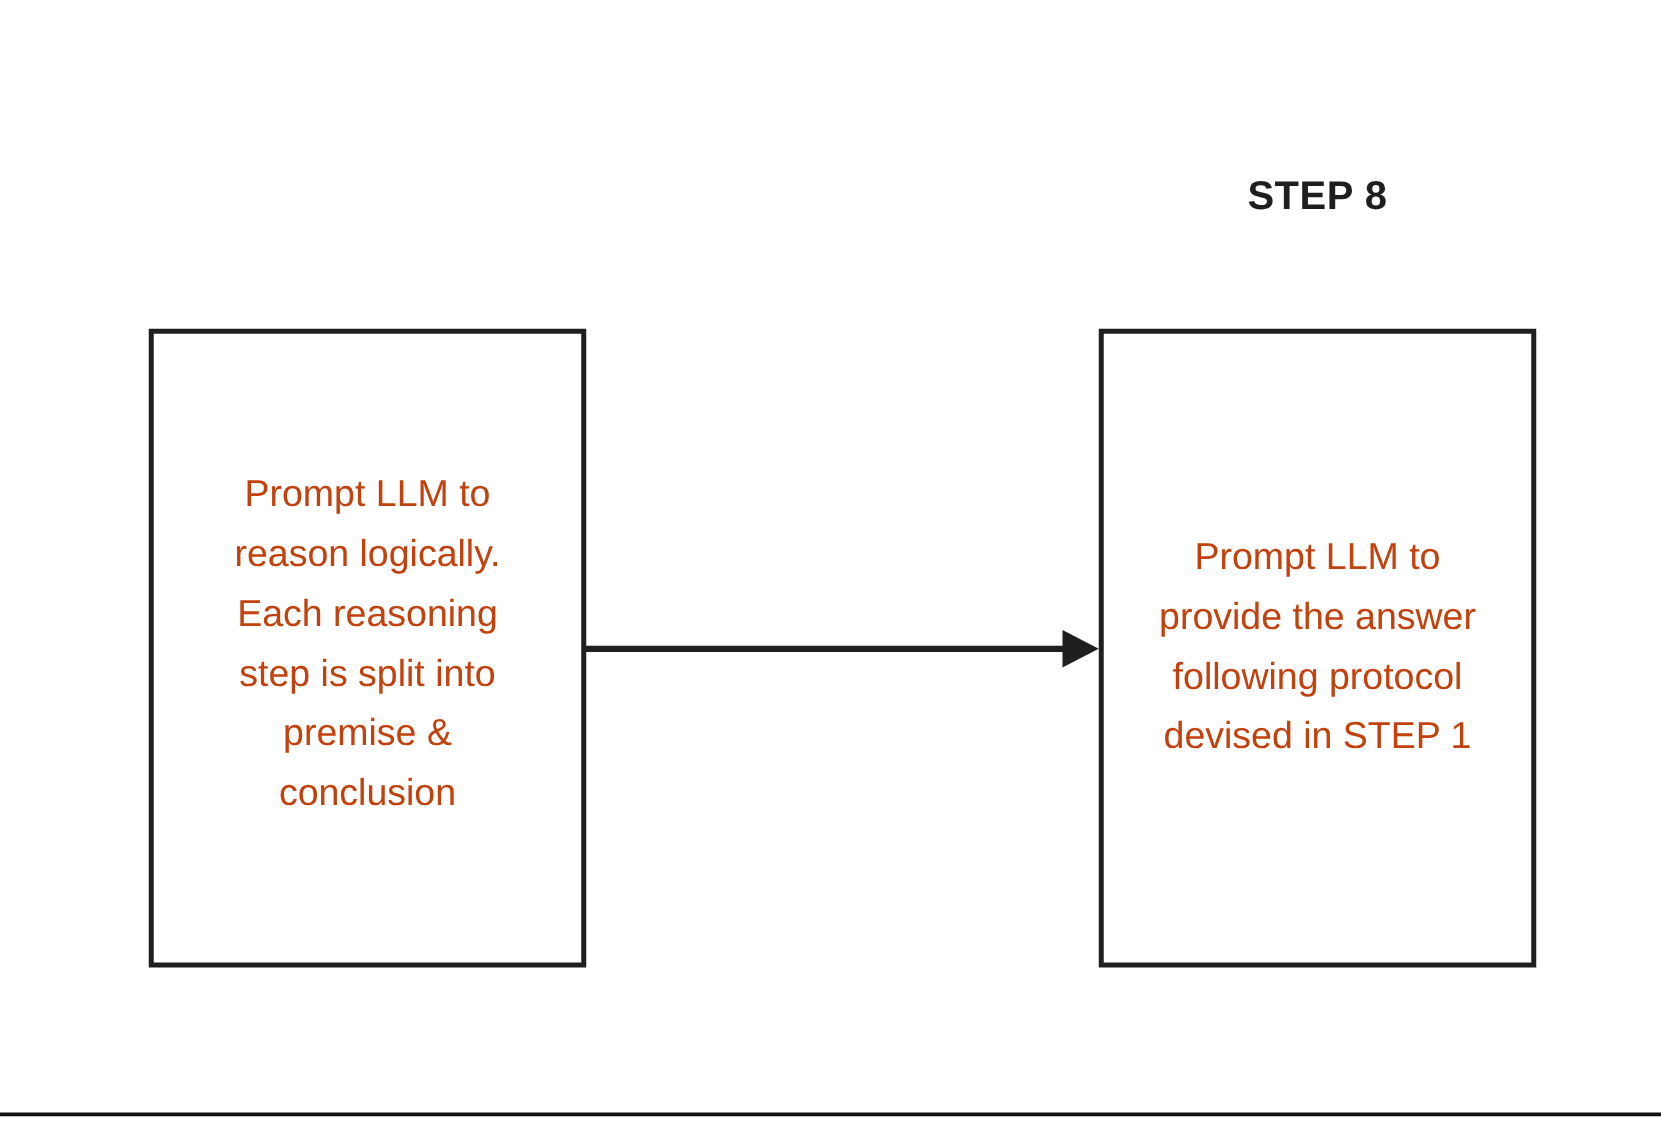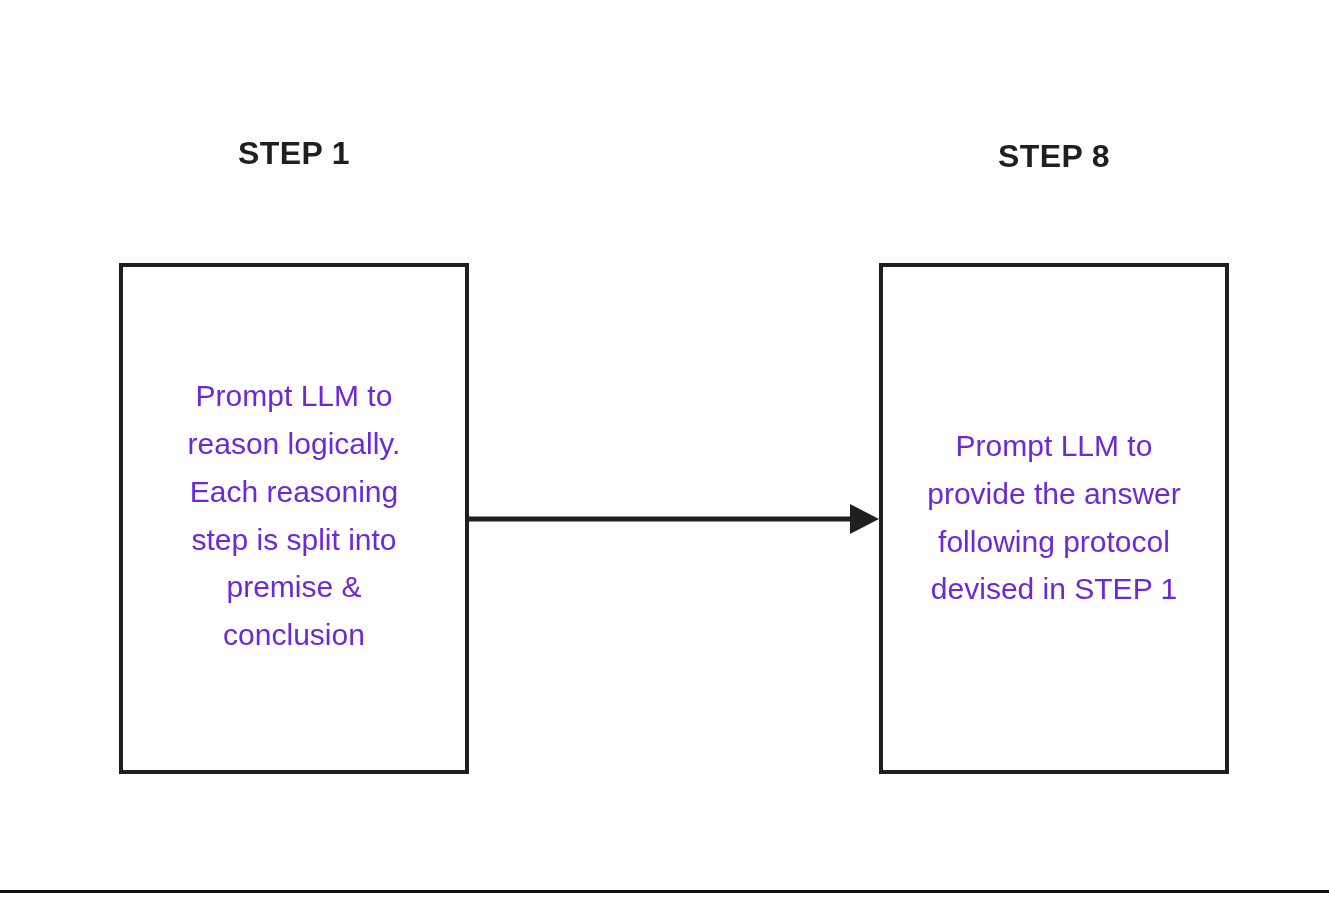--- a/index.html
+++ b/index.html
@@ -60,21 +60,21 @@
   }
   #box-step4 {
     left: 879px;
     top: 263px;
     width: 350px;
     height: 511px;
   }
   .box-text {
     font-size: 30px;
     line-height: 47.8px;
-    color: #6d28d9;
+    color: #c2410c;
     text-align: center;
     padding: 0 6px;
     white-space: pre-line;
   }
   #box-step1 .box-text {
     
     transform: translateY(-3px);
   }
   #box-step4 .box-text {
     transform: translateY(-1px);
@@ -97,21 +97,20 @@
     width: 1329px;
     height: 3px;
     background: #111111;
   }
 </style>
 </head>
 <body>
 
 <div id="canvas">
 
-  <div class="step-heading" id="heading-step1">STEP 1</div>
 
   <div class="step-heading" id="heading-step4">STEP 8</div>
 
   <div class="flow-box" id="box-step1">
     <div class="box-text">Prompt LLM to
 reason logically.
 Each reasoning
 step is split into
 premise &amp;
 conclusion</div>

